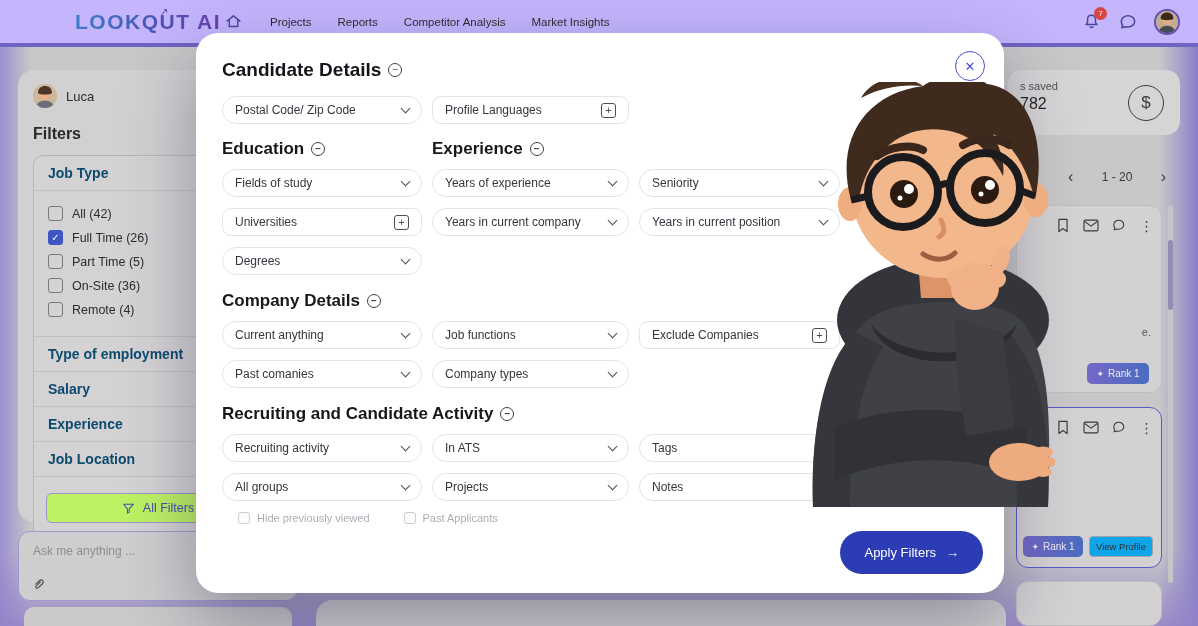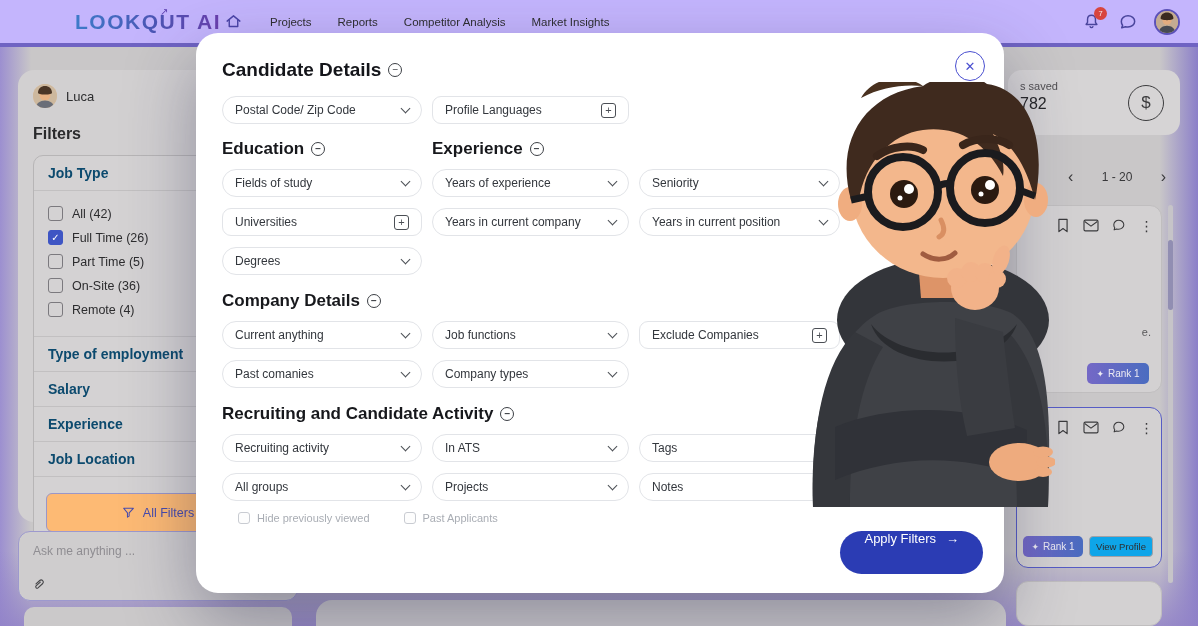--- a/index.html
+++ b/index.html
@@ -37,21 +37,21 @@
   .avatar-sm { width:24px; height:24px; border-radius:50%; overflow:hidden; background:#e3c2a0; flex:0 0 auto; }
   .sb-title { font-size:16px; font-weight:600; color:#2a2a2c; margin:17px 0 12px; }
   .filter-card { border:1px solid #b7b5b6; border-radius:10px; background:#d4d2d3; overflow:hidden; }
   .fc-row { padding:9px 14px; font-size:14px; font-weight:600; color:#0c4a6e; border-bottom:1px solid #c2c0c1; }
   .cb-list { padding:6px 14px 10px; border-bottom:1px solid #c2c0c1; }
   .cb-item { display:flex; align-items:center; gap:9px; margin:9px 0; font-size:12.5px; color:#2c2c2e; }
   .cb { width:15px; height:15px; border:1.4px solid #7b797e; border-radius:3px; background:transparent;
     display:flex; align-items:center; justify-content:center; font-size:10px; color:transparent; flex:0 0 auto; }
   .cb.checked { background:#3e55c4; border-color:#3e55c4; color:#fff; }
   .fc-bottom { padding:16px 12px 14px; }
-  .all-filters-btn { height:39px; border:1.2px solid #9a96c8; background:#fdba74; border-radius:6px;
+  .all-filters-btn { height:30px; border:1.2px solid #9a96c8; background:#bef264; border-radius:6px;
     display:flex; align-items:center; justify-content:center; gap:8px; font-size:12.5px; color:#474cae; }
 
   .ask-box { position:absolute; left:18px; top:531px; width:280px; height:70px;
     border:1.4px solid #9d99ce; border-radius:12px; background:#cfcdce; padding:12px 14px;
     font-size:12px; color:#8f8d92; z-index:3; }
   .ask-clip { position:absolute; left:12px; bottom:7px; }
 
   .bottom-strip-left { position:absolute; left:24px; top:607px; width:268px; height:19px;
     background:#cbc9ca; border-radius:10px 10px 0 0; }
   .bottom-strip-mid { position:absolute; left:316px; top:600px; width:690px; height:26px;
@@ -109,21 +109,21 @@
     font-size:12px; color:#33373d; }
   .pill.sq { border-radius:9px; }
   .chev { width:7px; height:7px; border-right:1.6px solid #4b4f55; border-bottom:1.6px solid #4b4f55;
     transform:rotate(45deg); margin-top:-4px; flex:0 0 auto; }
   .plusbox { width:15px; height:15px; border:1.2px solid #4b4f55; border-radius:3px; color:#4b4f55;
     font-size:11px; line-height:1; display:flex; align-items:center; justify-content:center; flex:0 0 auto; }
   .m-checks { display:flex; gap:18px; margin-top:3px; }
   .m-check { display:flex; align-items:center; gap:7px; font-size:11px; color:#a9adb4;padding-left:16px; }
   .m-cb { width:12px; height:12px; border:1.3px solid #c9ccd2; border-radius:3px; background:#fdfdfd; flex:0 0 auto; }
   .apply-btn { position:absolute; right:21px; bottom:19px; height:43px; padding:0 24px; border-radius:24px;
-    background:#2b3cb4; color:#fff; font-size:13px; display:flex; gap:10px; }
+    background:#2b3cb4; color:#fff; font-size:13px; display:flex; align-items:center; gap:10px; }
 
   
   .mascot { position:absolute; left:805px; top:82px; width:250px; height:425px; z-index:60; }
 
   svg.ic { display:block; }
 </style>
 </head>
 <body>
 
 <div class="stage"></div>

